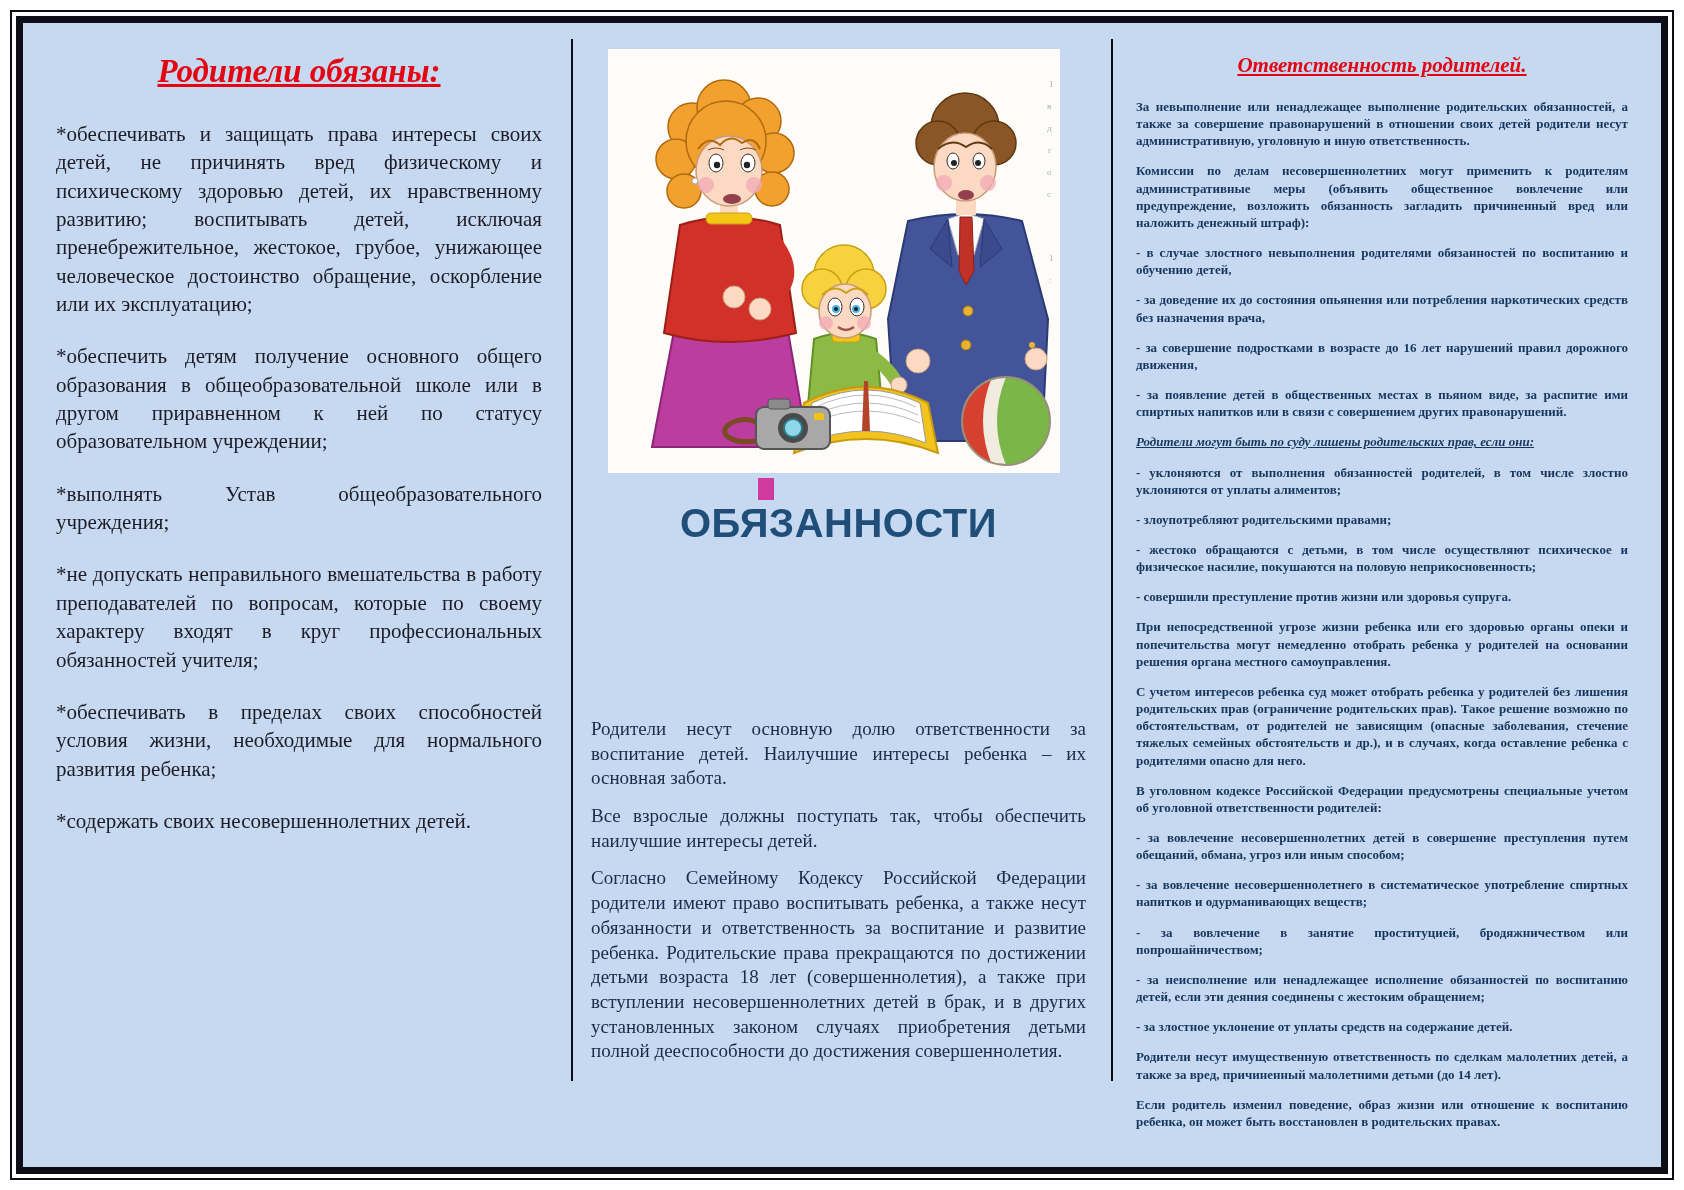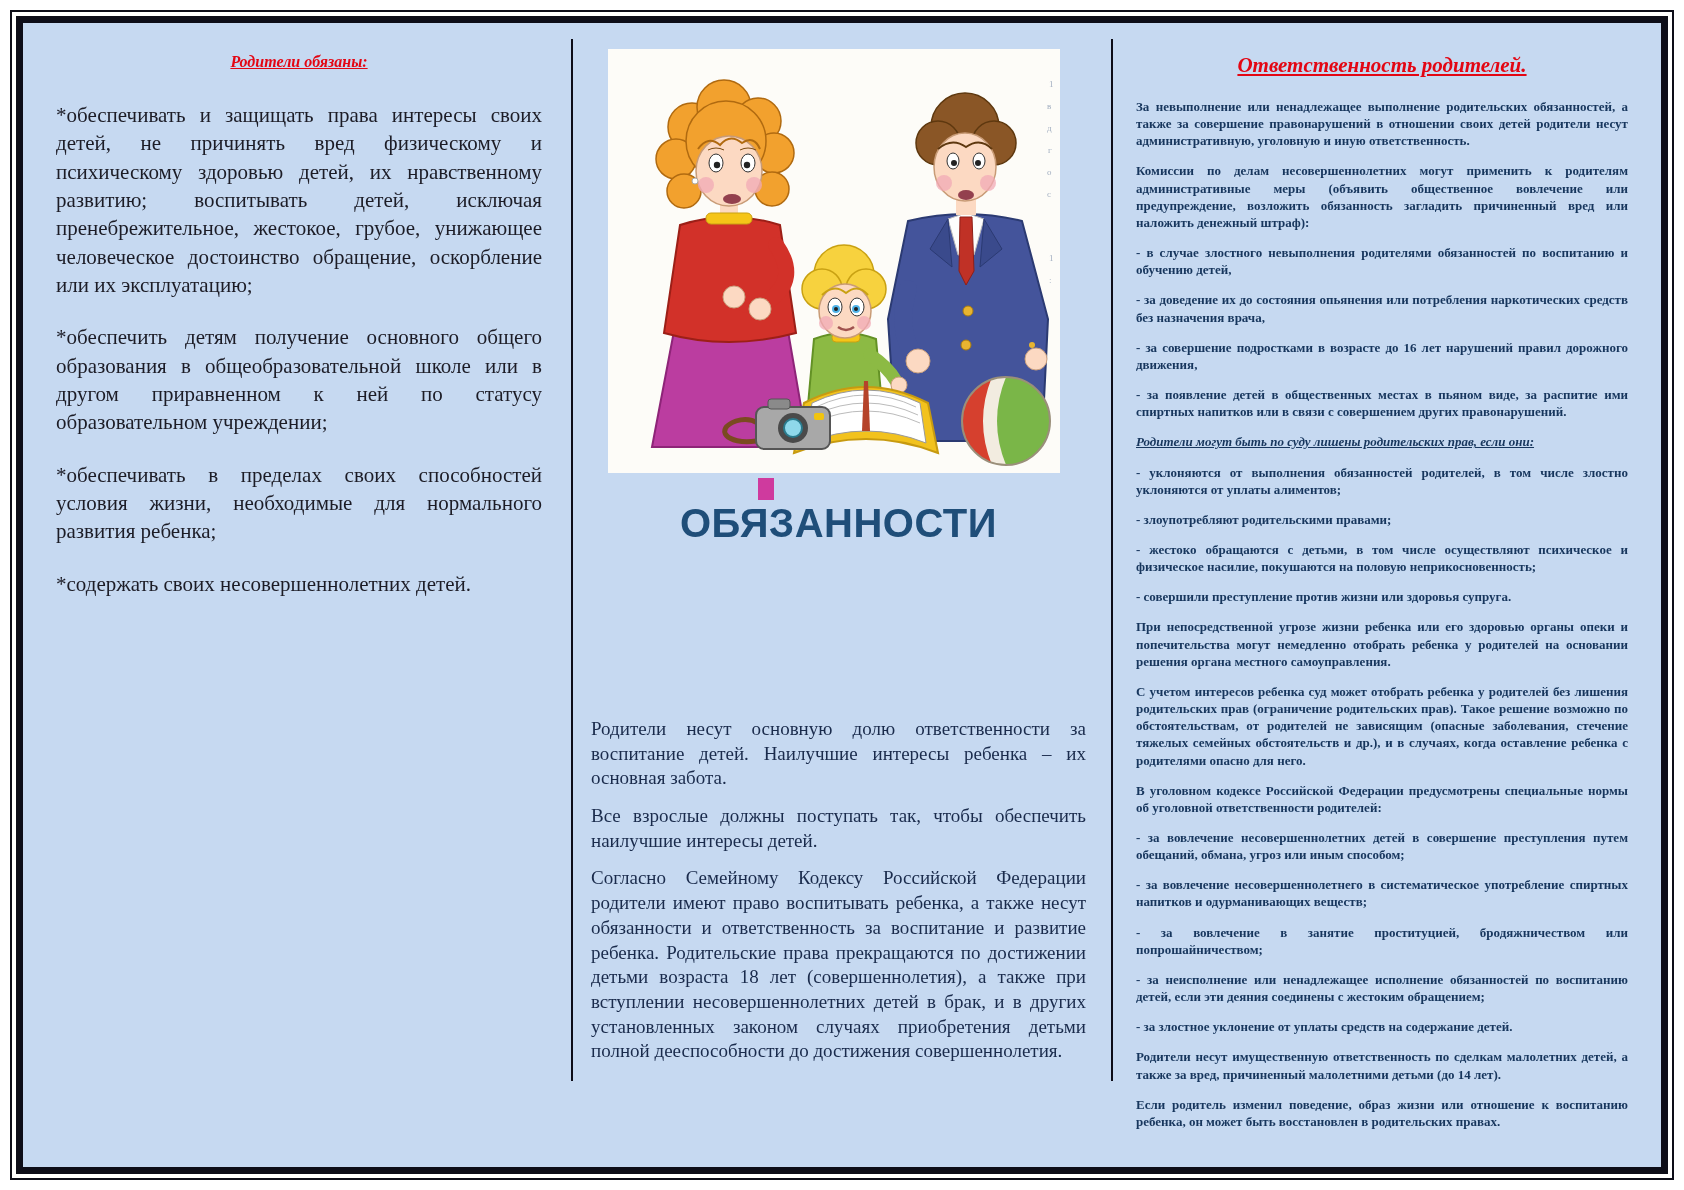--- a/index.html
+++ b/index.html
@@ -23,21 +23,21 @@
   .divider-2 { left:1088px; }
 
   .column { position:absolute; }
   .column-left  { left:33px;   top:30px; width:486px; }
   .column-right { left:1113px; top:30px; width:492px; }
 
   .red-heading {
     font-weight:bold; font-style:italic; text-decoration:underline;
     color:var(--c-heading_red,#e30613); text-align:center;
   }
-  .column-left  .red-heading { font-size:16px; margin-bottom:30px;text-align:center; }
+  .column-left  .red-heading { font-size:33px; margin-bottom:30px;text-align:center; }
   .column-right .red-heading { font-size:21px; margin-bottom:20px; }
 
   .left-body p {
     font-size:21px; line-height:1.35; text-align:justify;
     color:var(--c-body_dark,#1c1c26); margin-bottom:24px;
   }
 
   .illustration {
     position:absolute; left:585px; top:26px; width:452px; height:424px;
     background:#fdfcf8;
@@ -69,20 +69,22 @@
 
 <div class="page">
   <div class="frame-outer">
     <div class="frame-inner">
 
       <div class="column column-left">
         <h2 class="red-heading">Родители обязаны:</h2>
         <div class="left-body">
             <p>*обеспечивать и защищать права интересы своих детей, не причинять вред физическому и психическому здоровью детей, их нравственному развитию; воспитывать детей, исключая пренебрежительное, жестокое, грубое, унижающее человеческое достоинство обращение, оскорбление или их эксплуатацию;</p>
             <p>*обеспечить детям получение основного общего образования в общеобразовательной школе или в другом приравненном к ней по статусу образовательном учреждении;</p>
+            <p>*выполнять Устав общеобразовательного учреждения;</p>
+            <p>*не допускать неправильного вмешательства в работу преподавателей по вопросам, которые по своему характеру входят в круг профессиональных обязанностей учителя;</p>
             <p>*обеспечивать в пределах своих способностей условия жизни, необходимые для нормального развития ребенка;</p>
             <p>*содержать своих несовершеннолетних детей.</p>
           </div>
       </div>
 
       <div class="divider divider-1"></div>
 
       <div class="illustration">
         <svg viewBox="0 0 452 424" width="452" height="424" xmlns="http://www.w3.org/2000/svg">
           <rect width="452" height="424" fill="#fdfcf8"></rect>
@@ -237,21 +239,21 @@
             <p>- за доведение их до состояния опьянения или потребления наркотических средств без назначения врача,</p>
             <p>- за совершение подростками в возрасте до 16 лет нарушений правил дорожного движения,</p>
             <p>- за появление детей в общественных местах в пьяном виде,  за распитие ими спиртных напитков или в связи с совершением других правонарушений.</p>
             <p class="subheading">Родители могут быть по суду лишены родительских прав, если они:</p>
             <p>- уклоняются от выполнения обязанностей родителей, в том числе злостно уклоняются от уплаты алиментов;</p>
             <p>- злоупотребляют родительскими правами;</p>
             <p>- жестоко обращаются с детьми, в том числе осуществляют психическое и физическое насилие, покушаются на половую неприкосновенность;</p>
             <p>- совершили преступление против жизни или здоровья супруга.</p>
             <p>При непосредственной угрозе жизни ребенка или его здоровью органы опеки и попечительства могут немедленно отобрать ребенка у родителей на основании решения органа местного самоуправления.</p>
             <p>С учетом интересов ребенка суд может отобрать ребенка у родителей без лишения родительских прав (ограничение родительских прав). Такое решение возможно по обстоятельствам, от родителей не зависящим (опасные заболевания, стечение тяжелых семейных обстоятельств и др.), и в случаях, когда оставление ребенка с родителями опасно для него.</p>
-            <p>В уголовном кодексе Российской Федерации предусмотрены специальные нормы об уголовной ответственности родителей:</p>
+            <p>В уголовном кодексе Российской Федерации предусмотрены специальные учетом об уголовной ответственности родителей:</p>
             <p>- за вовлечение несовершеннолетних детей в совершение преступления путем обещаний, обмана, угроз или иным способом;</p>
             <p>- за вовлечение несовершеннолетнего в систематическое употребление спиртных напитков и одурманивающих веществ;</p>
             <p>- за вовлечение в занятие проституцией, бродяжничеством или попрошайничеством;</p>
             <p>- за неисполнение или ненадлежащее исполнение обязанностей по воспитанию детей, если эти деяния соединены с жестоким обращением;</p>
             <p>- за злостное уклонение от уплаты средств на содержание детей.</p>
             <p>Родители несут имущественную ответственность по сделкам малолетних детей, а также за вред, причиненный малолетними детьми (до 14 лет).</p>
             <p>Если родитель изменил поведение, образ жизни или отношение к воспитанию ребенка, он может быть восстановлен в родительских правах.</p>
           </div>
       </div>
 

